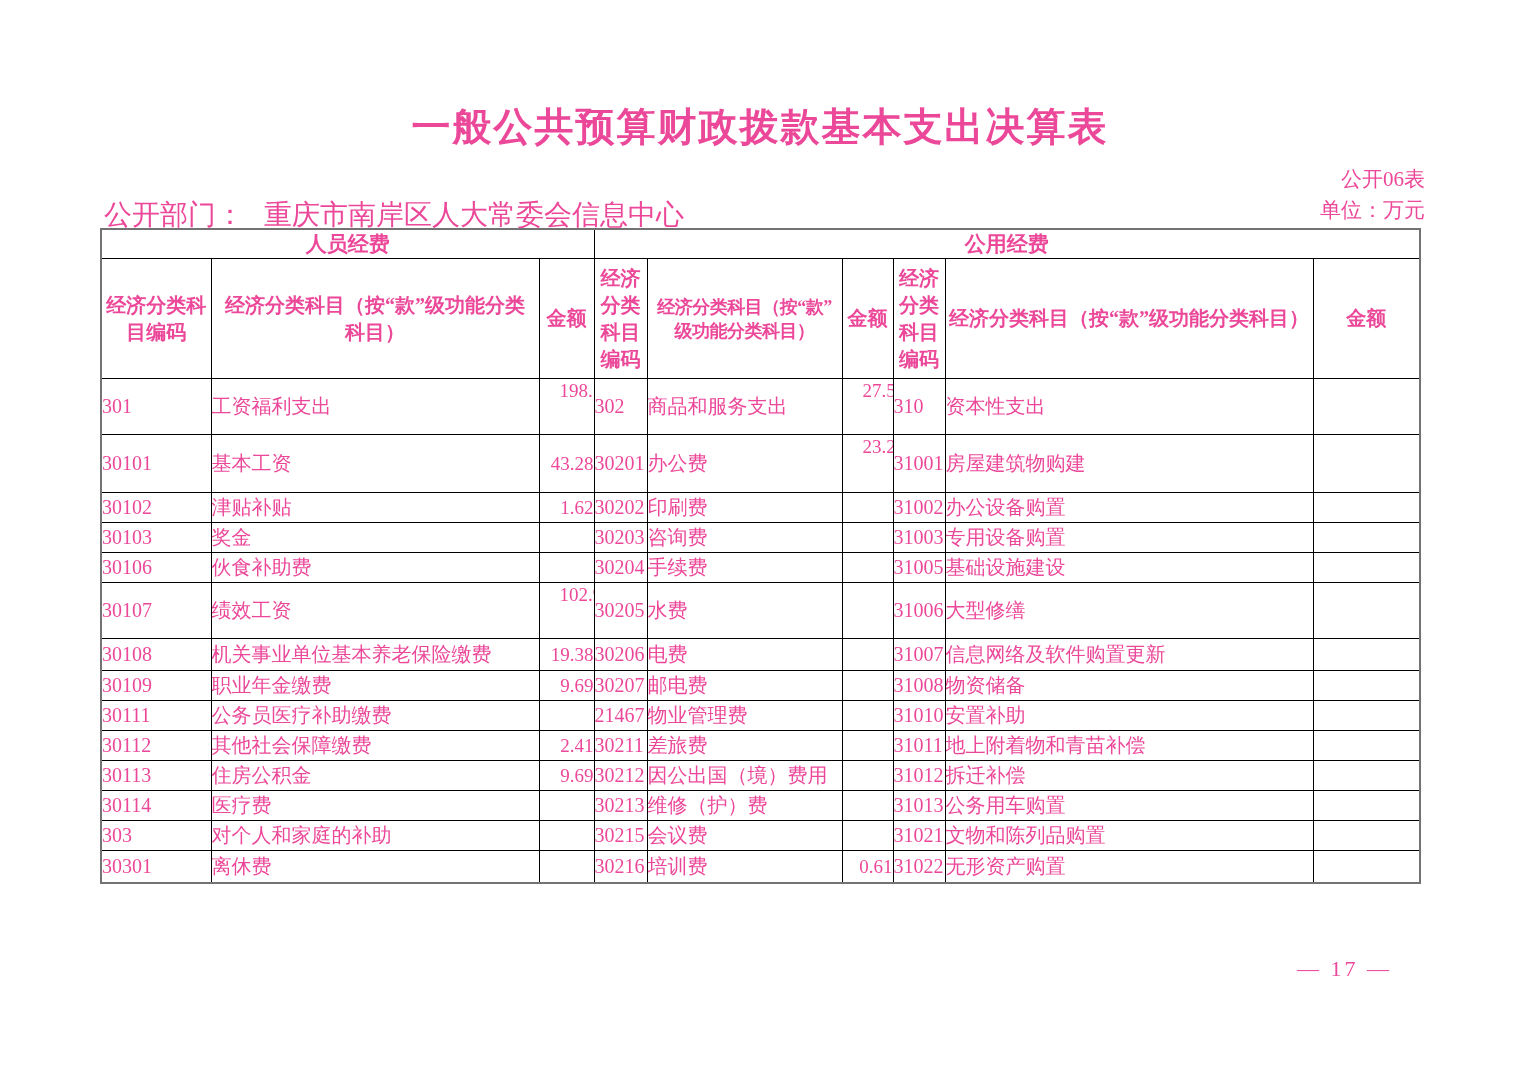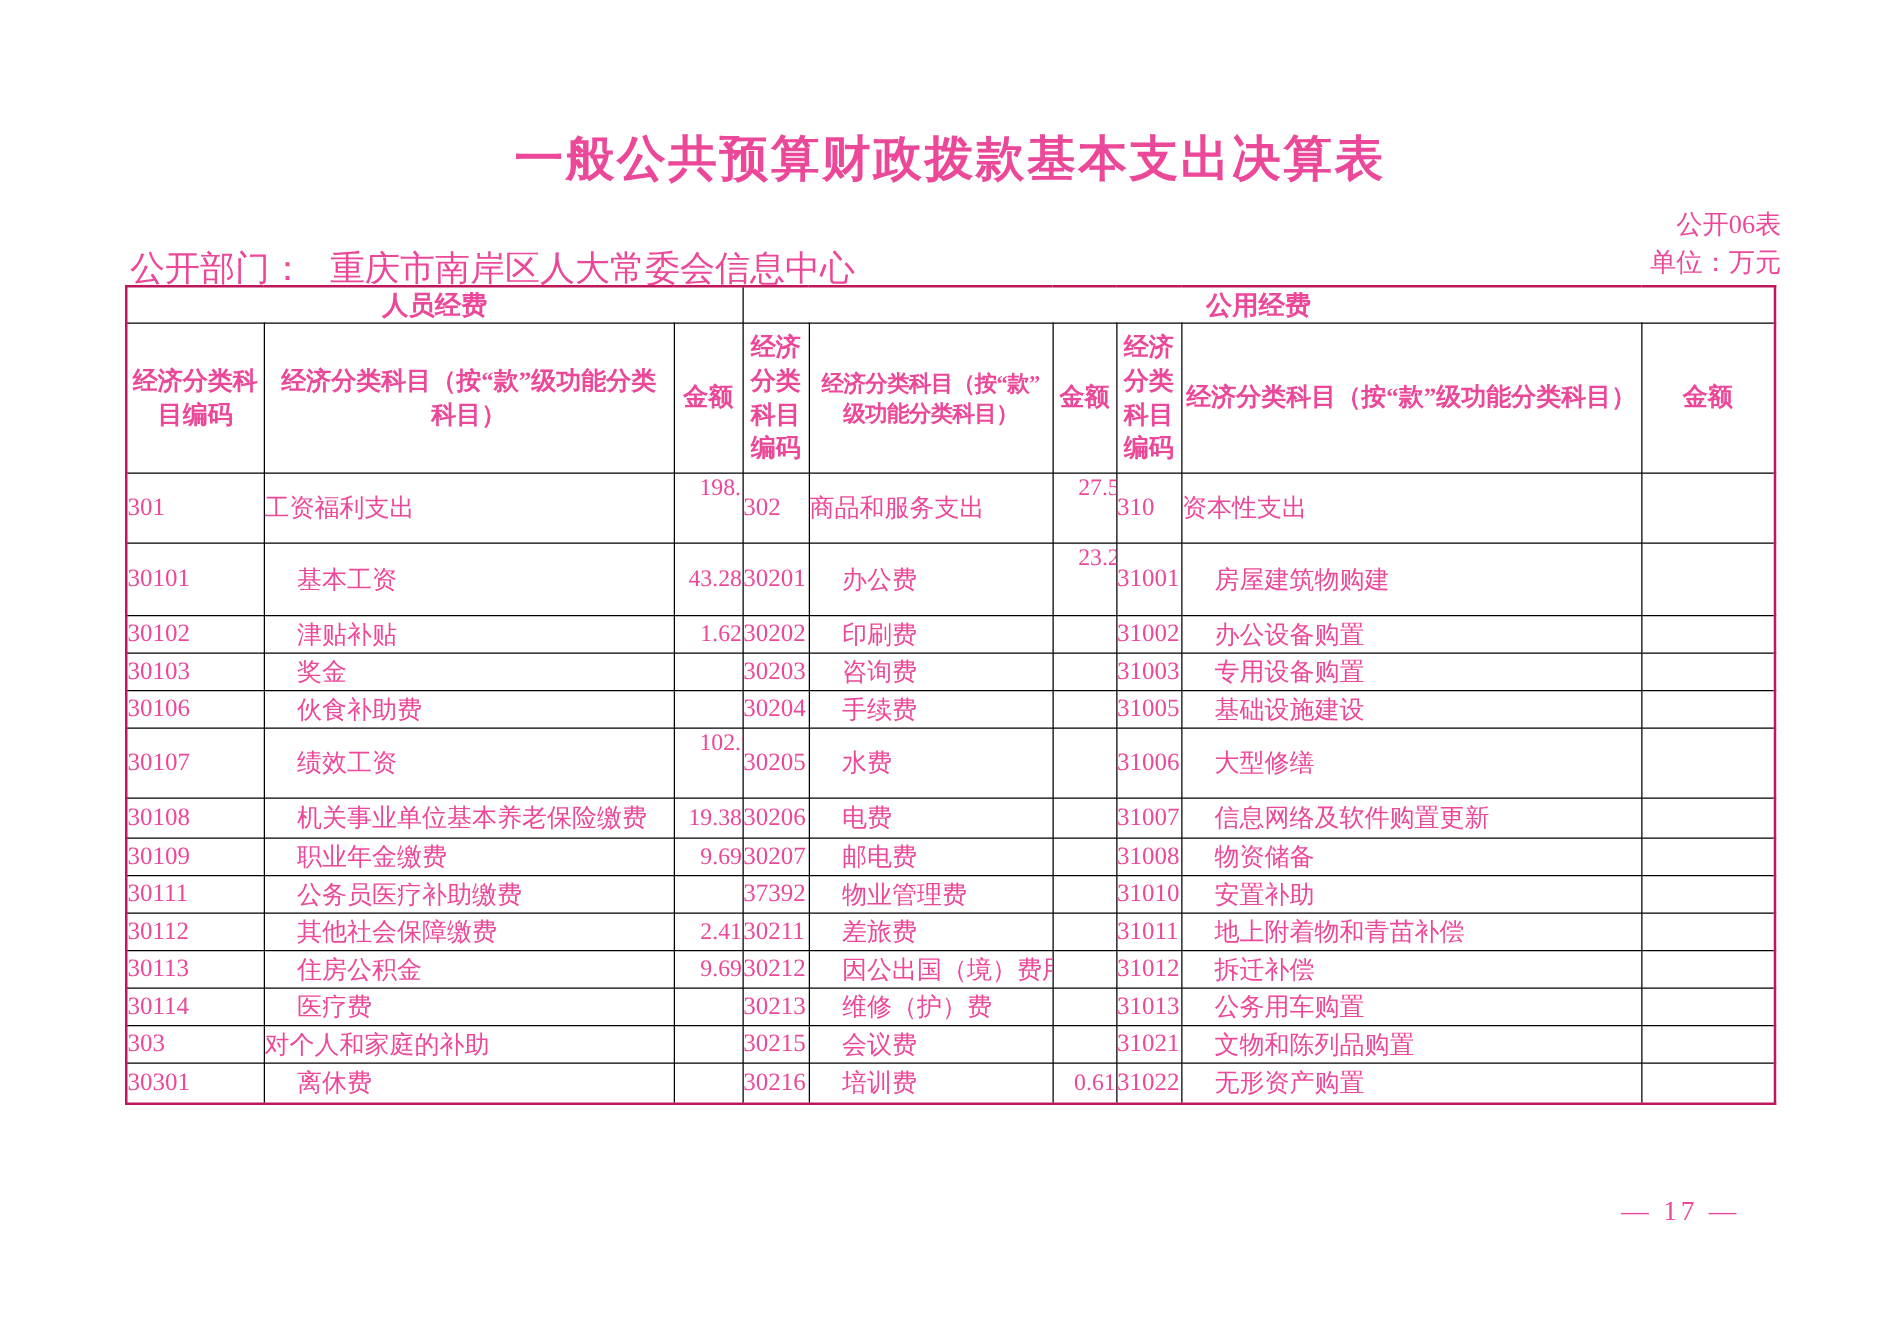--- a/index.html
+++ b/index.html
@@ -13,38 +13,38 @@
     text-align:center; font-size:39px; font-weight:bold; letter-spacing:2px;
   }
   .tbl-num { position:absolute; top:165px; right:95px; font-size:21px; }
   .dept    { position:absolute; top:196px; left:104px; font-size:28px; }
   .dept .val { margin-left:20px; }
   .unit    { position:absolute; top:196px; right:95px; font-size:21px; }
 
   table.budget {
     position:absolute; top:228px; left:100px; width:1319px;
     border-collapse:collapse; table-layout:fixed;
-    border:2px solid #be185d;
+    border:2px solid #737373;
   }
   table.budget th, table.budget td {
     border:1px solid #000; padding:0; overflow:hidden;
   }
   thead th {
     font-weight:bold; text-align:center; vertical-align:middle;
     white-space:pre-line; font-size:20px; line-height:1.35;
   }
   tr.group-row { height:28px; }
   tr.group-row th { font-size:21px; }
   tr.cols-row { height:120px; }
   th.th-narrow { font-size:18px; letter-spacing:-0.5px; }
 
   tbody td { font-size:20px; vertical-align:middle; }
   td.code  { text-align:left; padding-left:4px; }
   td.label { text-align:left; padding-left:6px; white-space:nowrap; }
-  td.label.indent { padding-left:26px; }
+  td.label.indent { }
   td.amt   { text-align:right; padding-right:4px; font-size:19px; }
   td.amt.top { vertical-align:top; padding-top:1px; line-height:1.15;padding-left:20px; }
 
   .page-num {
     position:absolute; top:956px; right:128px;
     font-size:22px; letter-spacing:3px;
   }
 </style>
 </head>
 <body>
@@ -185,21 +185,21 @@
           <td class="label indent">邮电费</td>
           <td class="amt"></td>
           <td class="code">31008</td>
           <td class="label indent">物资储备</td>
           <td class="amt"></td>
         </tr>
         <tr style="height: 30px;">
           <td class="code">30111</td>
           <td class="label indent">公务员医疗补助缴费</td>
           <td class="amt"></td>
-          <td class="code">37392</td>
+          <td class="code">21467</td>
           <td class="label indent">物业管理费</td>
           <td class="amt"></td>
           <td class="code">31010</td>
           <td class="label indent">安置补助</td>
           <td class="amt"></td>
         </tr>
         <tr style="height: 30px;">
           <td class="code">30112</td>
           <td class="label indent">其他社会保障缴费</td>
           <td class="amt">2.41</td>

